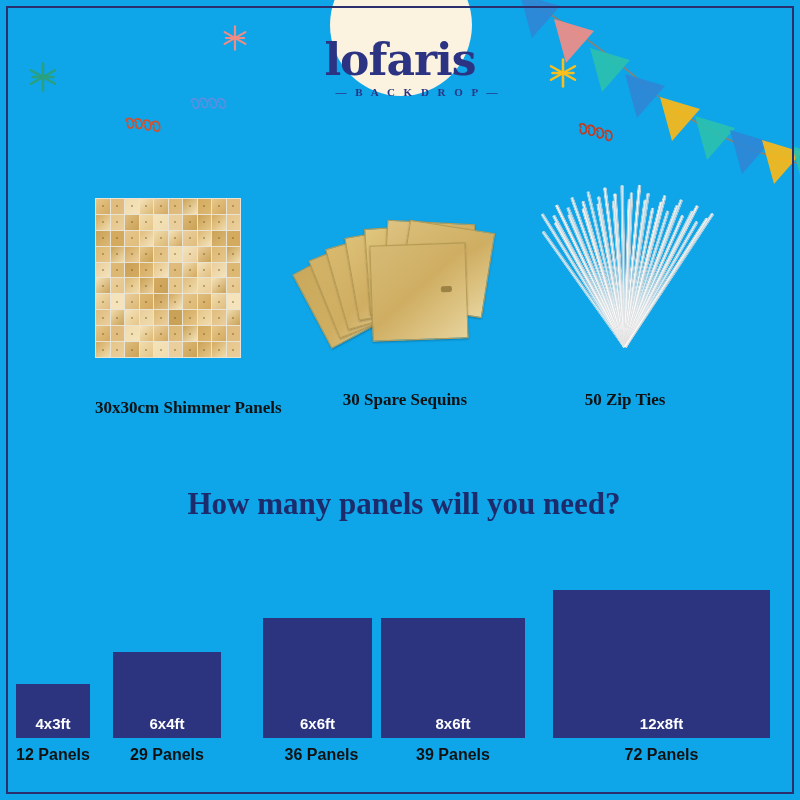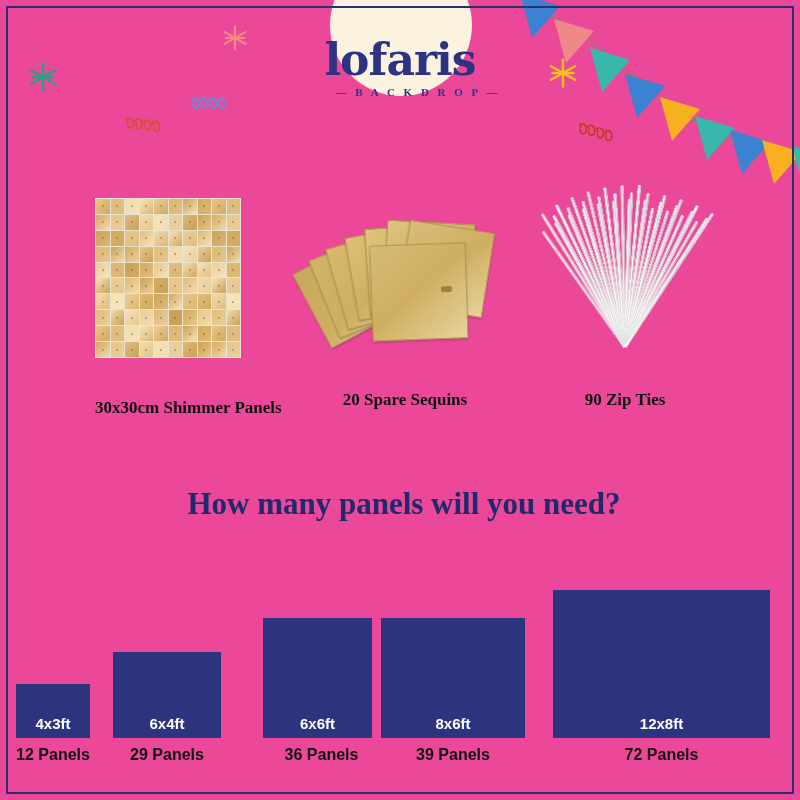--- a/index.html
+++ b/index.html
@@ -8,21 +8,21 @@
     font-family:"Liberation Serif", serif;
     background:#ffffff;
     position:relative;
     overflow:hidden;
   }
 
   #page {
     position:absolute;
     left:0; top:0;
     width:800px; height:800px;
-    background:#ec4899;
+    background:#0ea5e9;
   }
 
   
   #frame {
     position:absolute;
     left:6px; top:6px;
     width:788px; height:788px;
     border:2px solid #2b2f6e;
     pointer-events:none;
     z-index:40;
@@ -328,21 +328,21 @@
           <div class="sq-card" style="left: 16px; top: 22px; width: 84px; height: 84px; transform: rotate(-22deg); z-index: 2; background: linear-gradient(140deg, rgb(210, 178, 102) 0%, rgb(207, 174, 98) 48%, rgb(231, 211, 156) 100%);"></div>
           <div class="sq-card" style="left: 30px; top: 16px; width: 84px; height: 84px; transform: rotate(-16deg); z-index: 3; background: linear-gradient(140deg, rgb(216, 185, 110) 0%, rgb(207, 174, 98) 48%, rgb(231, 211, 156) 100%);"></div>
           <div class="sq-card" style="left: 46px; top: 10px; width: 84px; height: 84px; transform: rotate(-10deg); z-index: 4; background: linear-gradient(140deg, rgb(221, 192, 119) 0%, rgb(207, 174, 98) 48%, rgb(231, 211, 156) 100%);"></div>
           <div class="sq-card" style="left: 62px; top: 6px; width: 86px; height: 86px; transform: rotate(-4deg); z-index: 5; background: linear-gradient(140deg, rgb(224, 198, 126) 0%, rgb(207, 174, 98) 48%, rgb(231, 211, 156) 100%);"></div>
           <div class="sq-card" style="left: 80px; top: 2px; width: 88px; height: 88px; transform: rotate(3deg); z-index: 6; background: linear-gradient(140deg, rgb(222, 195, 130) 0%, rgb(207, 174, 98) 48%, rgb(231, 211, 156) 100%);"></div>
           <div class="sq-card" style="left: 98px; top: 6px; width: 86px; height: 86px; transform: rotate(9deg); z-index: 7; background: linear-gradient(140deg, rgb(217, 189, 120) 0%, rgb(207, 174, 98) 48%, rgb(231, 211, 156) 100%);"></div>
           <div class="sq-card" style="left: 66px; top: 24px; width: 96px; height: 96px; transform: rotate(-2deg); z-index: 9; background: linear-gradient(140deg, rgb(214, 187, 118) 0%, rgb(207, 174, 98) 48%, rgb(231, 211, 156) 100%);">
             <div style="position: absolute; right: 14px; top: 42px; width: 11px; height: 6px; background: rgb(156, 130, 68); border-radius: 2px;"></div>
           </div>
         </div>
-      <div class="product-caption" style="top:170px;">20 Spare Sequins</div>
+      <div class="product-caption" style="top:170px;">30 Spare Sequins</div>
     </div>
 
     <div class="product" id="ties-wrap">
       <div id="ties-image" style="position:absolute;width:160px;height:160px;">
           <div class="tie" style="height: 142px; top: 10px; transform: rotate(-35.4deg); opacity: 0.82;"></div>
           <div class="tie" style="height: 157px; top: -5px; transform: rotate(-31.94deg); opacity: 0.85;"></div>
           <div class="tie" style="height: 150px; top: 2px; transform: rotate(-28.48deg); opacity: 0.89;"></div>
           <div class="tie" style="height: 143px; top: 9px; transform: rotate(-29.22deg); opacity: 0.92;"></div>
           <div class="tie" style="height: 158px; top: -6px; transform: rotate(-25.76deg); opacity: 0.96;"></div>
           <div class="tie" style="height: 151px; top: 1px; transform: rotate(-22.3deg); opacity: 0.82;"></div>
@@ -368,21 +368,21 @@
           <div class="tie" style="height: 143px; top: 9px; transform: rotate(17.52deg); opacity: 0.82;"></div>
           <div class="tie" style="height: 158px; top: -6px; transform: rotate(20.98deg); opacity: 0.85;"></div>
           <div class="tie" style="height: 151px; top: 1px; transform: rotate(20.24deg); opacity: 0.89;"></div>
           <div class="tie" style="height: 144px; top: 8px; transform: rotate(23.7deg); opacity: 0.92;"></div>
           <div class="tie" style="height: 159px; top: -7px; transform: rotate(27.16deg); opacity: 0.96;"></div>
           <div class="tie" style="height: 152px; top: 0px; transform: rotate(26.42deg); opacity: 0.82;"></div>
           <div class="tie" style="height: 145px; top: 7px; transform: rotate(29.88deg); opacity: 0.85;"></div>
           <div class="tie" style="height: 160px; top: -8px; transform: rotate(33.34deg); opacity: 0.89;"></div>
           <div class="tie" style="height: 153px; top: -1px; transform: rotate(32.6deg); opacity: 0.92;"></div>
         </div>
-      <div class="product-caption" style="top:195px;">90 Zip Ties</div>
+      <div class="product-caption" style="top:195px;">50 Zip Ties</div>
     </div>
 
   </div>
 
   <div id="heading-panels">How many panels will you need?</div>
 
   <div id="chart">
       <div class="bar-col" style="left: 16px; width: 74px; height: 230px;">
         <div class="bar-rect" style="left: 0px; width: 74px; height: 54px; background: rgb(44, 52, 128);">
           <div class="bar-size">4x3ft</div>

